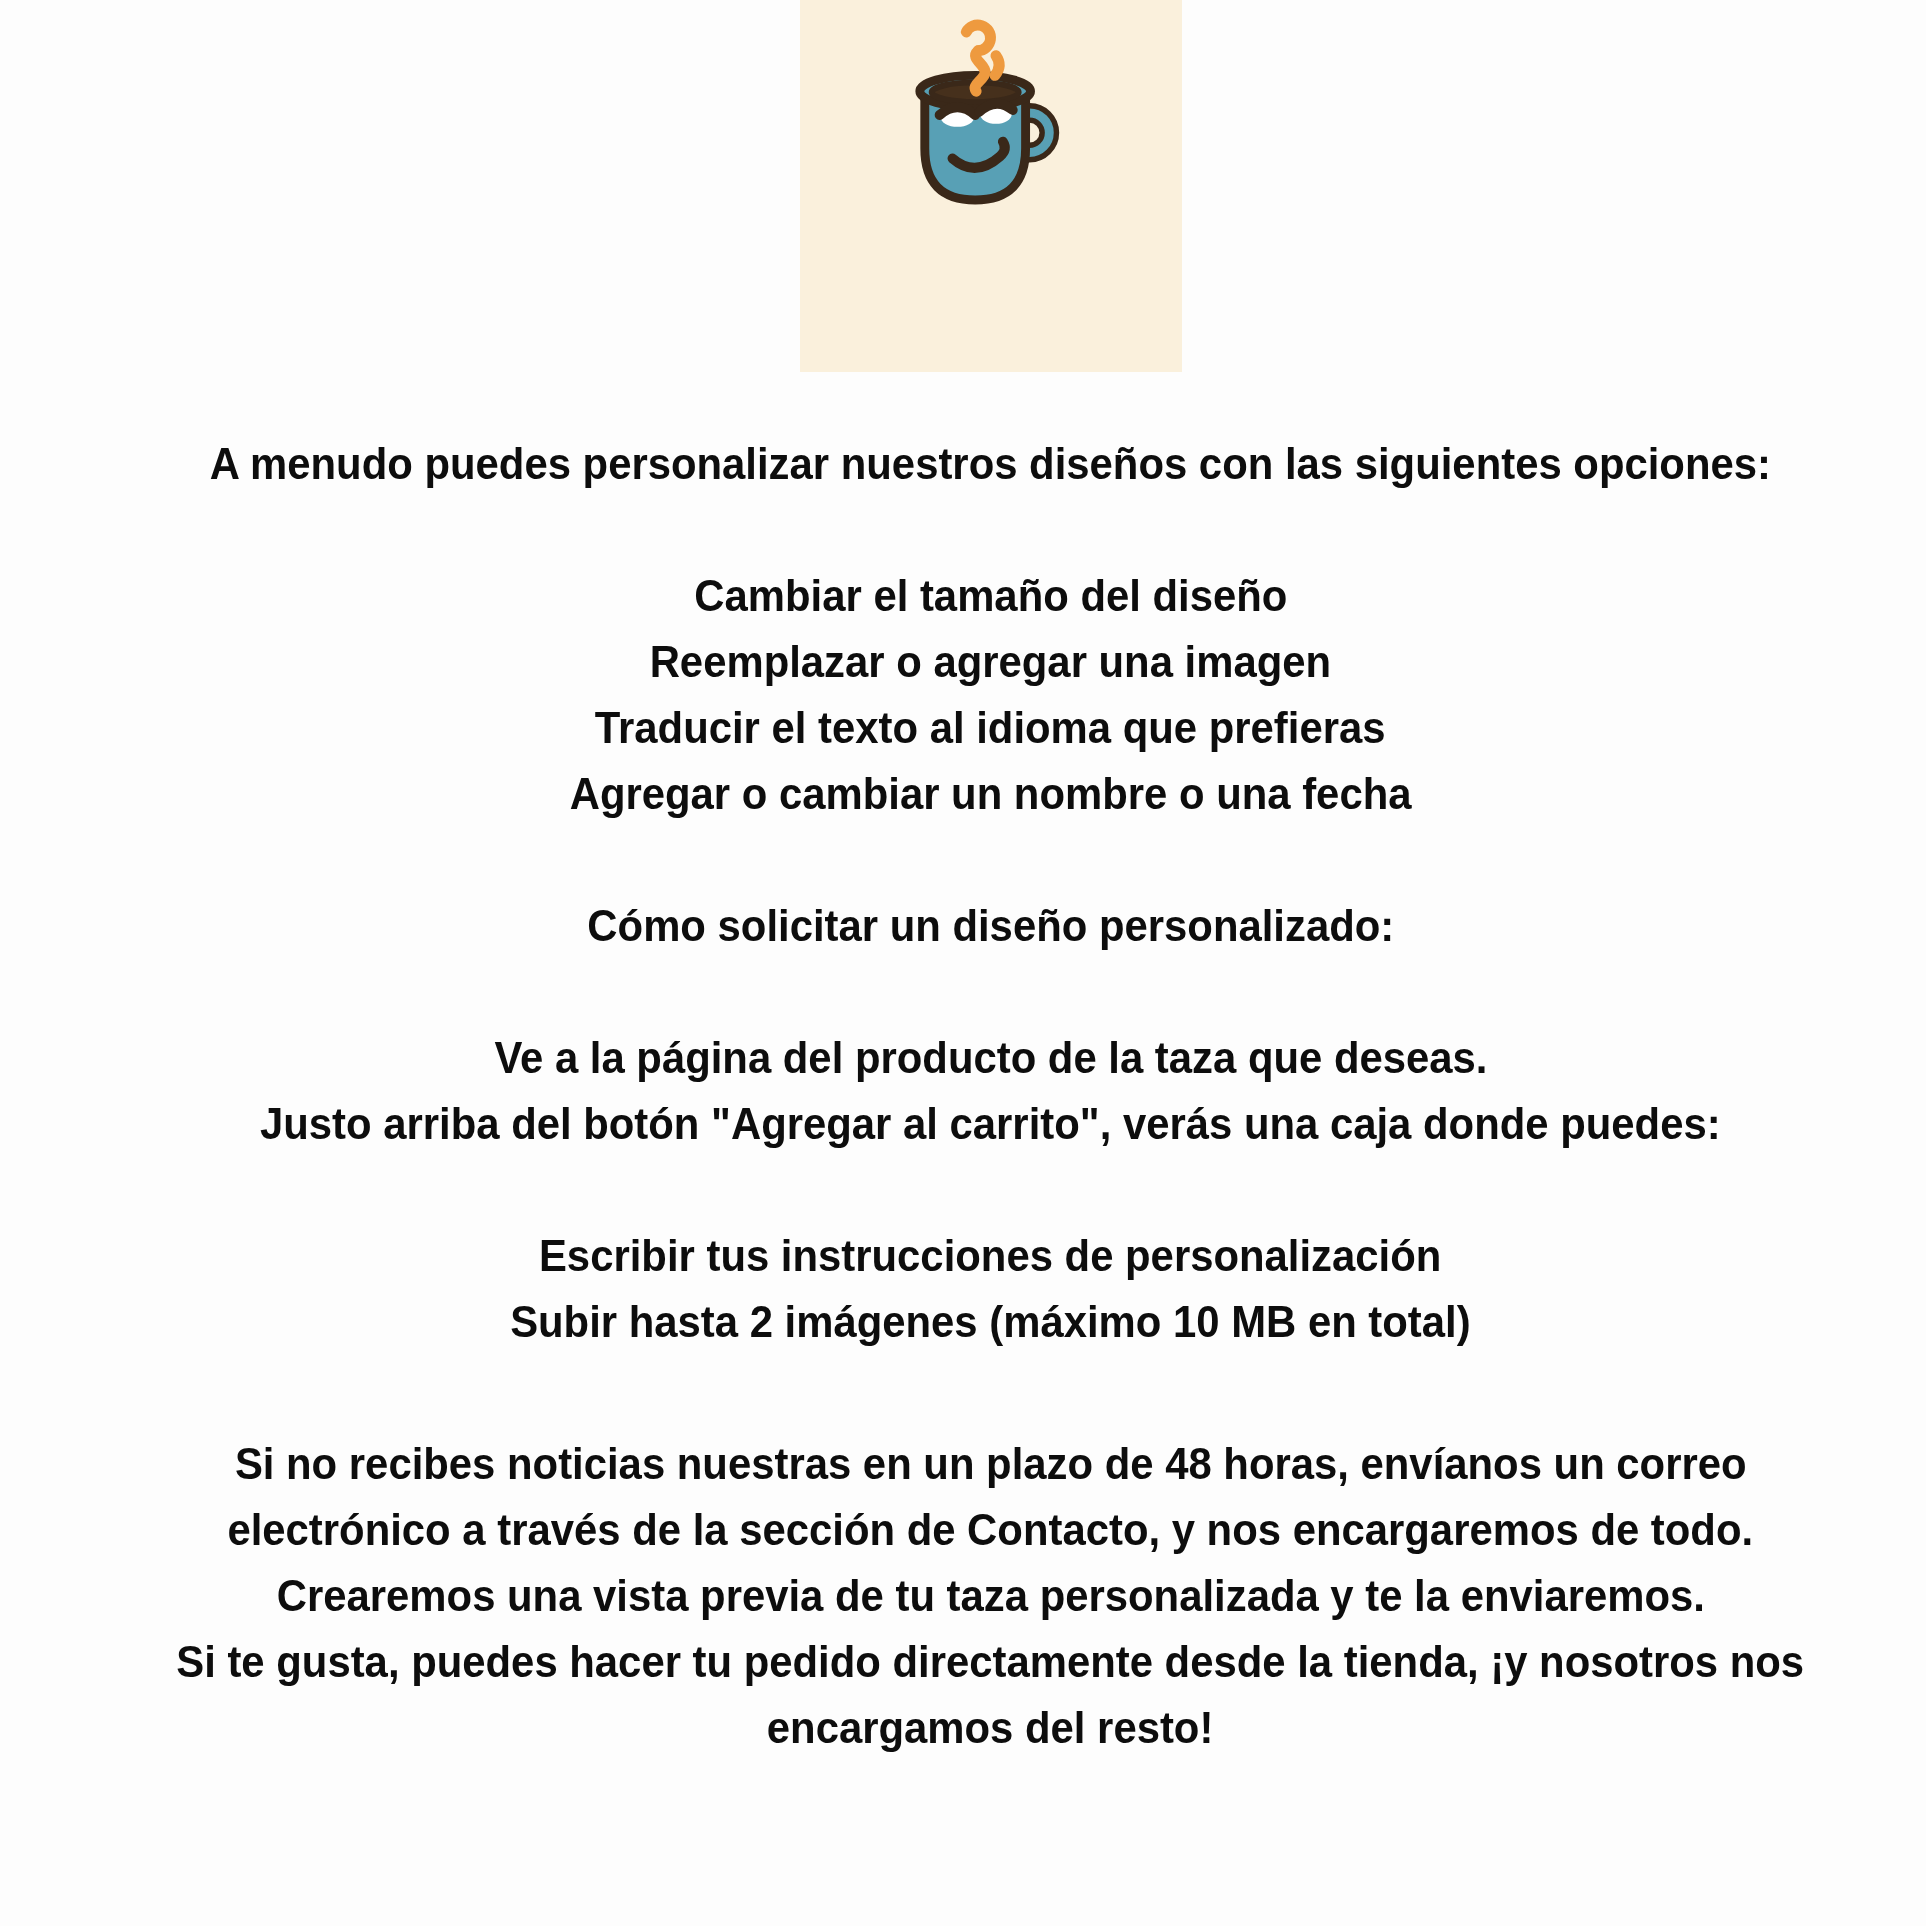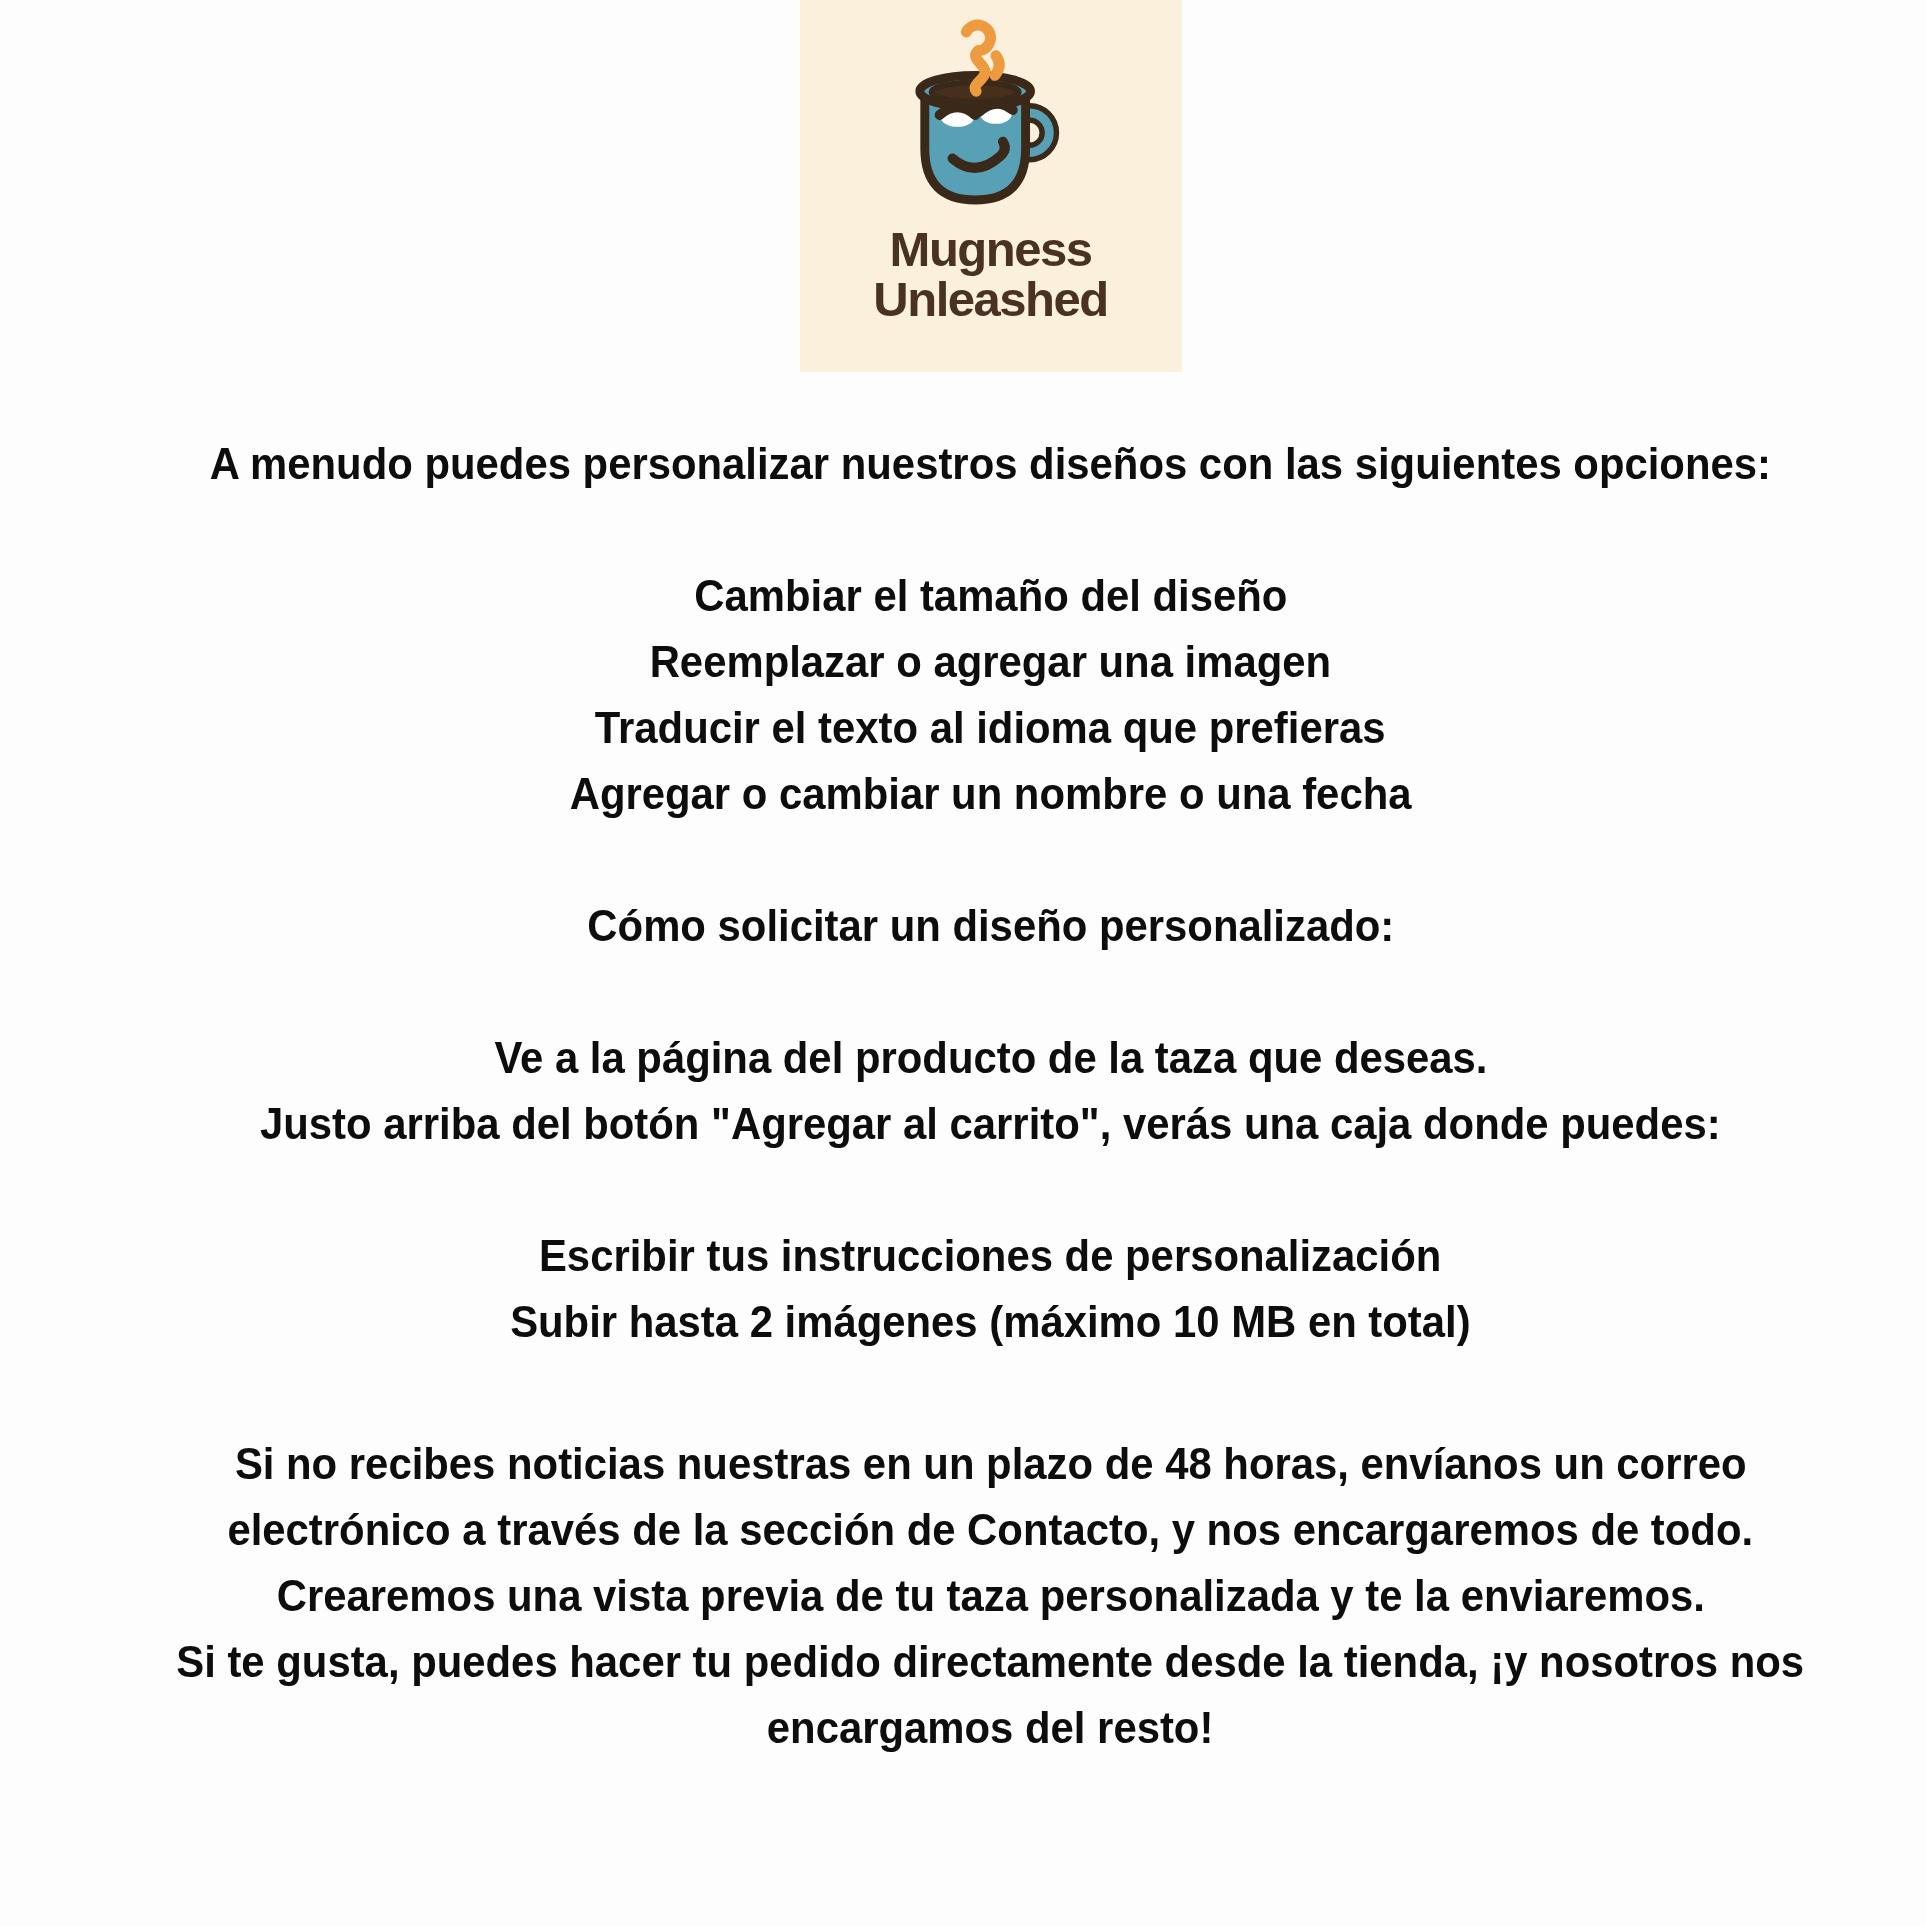--- a/index.html
+++ b/index.html
@@ -87,24 +87,20 @@
       </g>
 
       <g>
         <ellipse cx="51" cy="106" rx="17" ry="10" fill="#FFFFFF"></ellipse>
         <ellipse cx="90" cy="103" rx="16" ry="10" fill="#FFFFFF"></ellipse>
         <path d="M33,104 Q51,88 69,104" fill="none" stroke="var(--outline)" stroke-width="10" stroke-linecap="round"></path>
         <path d="M73,101 Q90,85 107,99" fill="none" stroke="var(--outline)" stroke-width="10" stroke-linecap="round"></path>
         <path d="M46,148 Q69,168 94,146 Q102,139 97,131" fill="none" stroke="var(--outline)" stroke-width="10" stroke-linecap="round"></path>
       </g>
     </svg>
-    <div class="brand">
-      <div>Mugness</div>
-      <div>Unleashed</div>
-    </div>
   </div>
 
   <div class="text-block">
     <div class="line"><span>A menudo puedes personalizar nuestros diseños con las siguientes opciones:</span></div>
     <div class="gap"></div>
     <div class="line"><span>Cambiar el tamaño del diseño</span></div>
     <div class="line"><span>Reemplazar o agregar una imagen</span></div>
     <div class="line"><span>Traducir el texto al idioma que prefieras</span></div>
     <div class="line"><span>Agregar o cambiar un nombre o una fecha</span></div>
     <div class="gap"></div>

